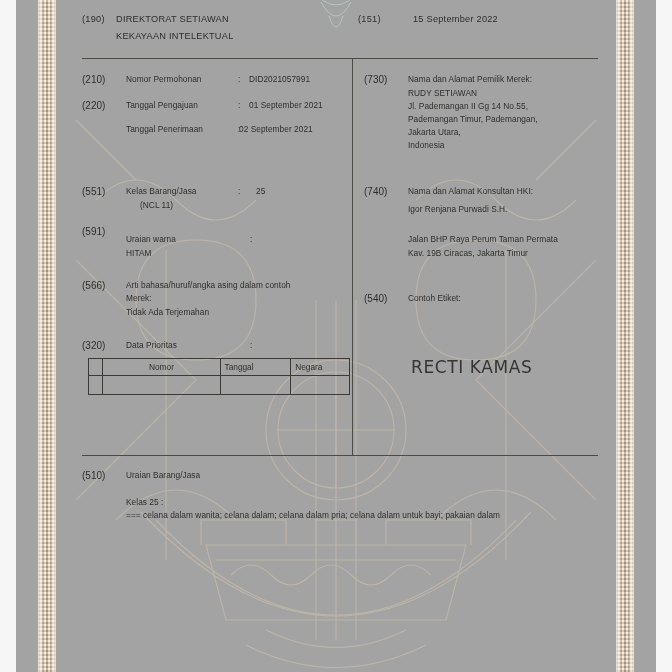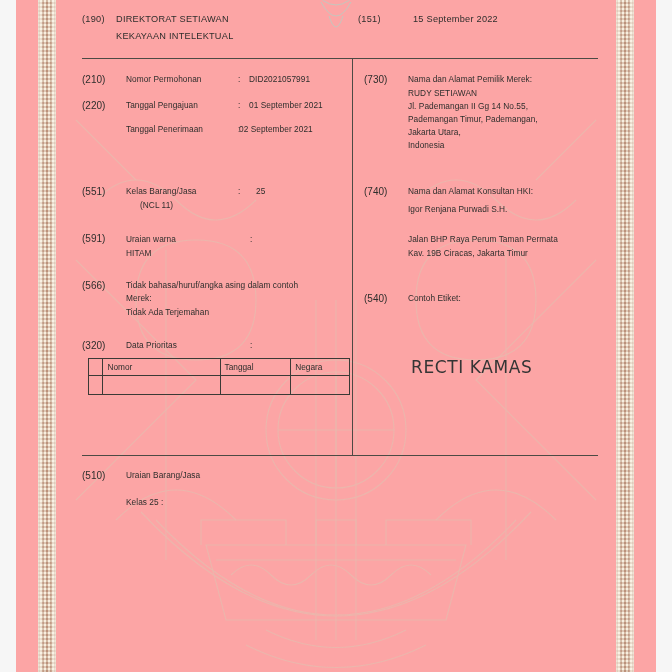--- a/index.html
+++ b/index.html
@@ -3,21 +3,21 @@
 <meta charset="utf-8">
 <style>
   html,body{margin:0;padding:0;}
   body{
     width:672px;height:672px;overflow:hidden;
     background:#f6f6f6;
     font-family:"Liberation Sans","DejaVu Sans",sans-serif;
   }
   .page{
     position:absolute;left:16px;top:0;width:640px;height:672px;
-    background:#fca5a5;
+    background:#a3a3a3;
     overflow:hidden;
     text-decoration:underline;
   }
   
   .edge{
     position:absolute;top:0;height:672px;width:18px;
     background:
       repeating-linear-gradient(0deg,
         rgba(196,173,146,.55) 0px, rgba(196,173,146,.55) 2px,
         rgba(250,247,236,.85) 2px, rgba(250,247,236,.85) 4px),
@@ -62,21 +62,21 @@
 
   table.prio{
     position:absolute;left:72px;top:358px;width:262px;
     border-collapse:collapse;
   }
   table.prio td{
     border:1px solid #3b3a36;height:14px;font-size:8.3px;color:#2e2e2c;
     padding:1px 4px;vertical-align:middle;background:transparent;
   }
   table.prio td.c0{width:16px;padding:0;}
-  table.prio td.c1{width:124px;}
+  table.prio td.c1{width:124px;text-align:center;}
   table.prio td.c2{width:68px;}
   table.prio td.c3{width:54px;}
   table.prio tr.body td{height:16px;}
 </style>
 </head>
 <body>
 
 <div class="page">
 
   <svg class="watermark" viewBox="0 0 640 672">
@@ -152,27 +152,27 @@
     <span class="txt" style="left:110px;top:124px;">Tanggal Penerimaan</span>
     <span class="txt" style="left:222px;top:124px;">:</span>
     <span class="txt" style="left:223px;top:124px;">02 September 2021</span>
 
     <span class="code" style="left:66px;top:186px;">(551)</span>
     <span class="txt" style="left:110px;top:186px;">Kelas Barang/Jasa</span>
     <span class="txt" style="left:222px;top:186px;">:</span>
     <span class="txt" style="left:240px;top:186px;">25</span>
     <span class="txt" style="left:110px;top:200px;padding-left:14px;">(NCL 11)</span>
 
-    <span class="code" style="left:66px;top:233px;">(591)</span>
+    <span class="code" style="left:66px;top:226px;">(591)</span>
     <span class="txt" style="left:110px;top:234px;">Uraian warna</span>
     <span class="txt" style="left:234px;top:234px;">:</span>
     <span class="txt" style="left:110px;top:248px;">HITAM</span>
 
     <span class="code" style="left:66px;top:280px;">(566)</span>
-    <span class="txt" style="left:110px;top:280px;">Tidak bahasa/huruf/angka asing dalam contoh</span>
+    <span class="txt" style="left:110px;top:280px;">Arti bahasa/huruf/angka asing dalam contoh</span>
     <span class="txt" style="left:110px;top:293px;">Merek:</span>
     <span class="txt" style="left:110px;top:307px;">Tidak Ada Terjemahan</span>
 
     <span class="code" style="left:66px;top:340px;">(320)</span>
     <span class="txt" style="left:110px;top:340px;">Data Prioritas</span>
     <span class="txt" style="left:234px;top:340px;">:</span>
 
     <table class="prio">
       <tbody>
           <tr>
@@ -204,15 +204,16 @@
     <span class="txt" style="left:392px;top:234px;">Jalan BHP Raya Perum Taman Permata</span>
     <span class="txt" style="left:392px;top:248px;">Kav. 19B Ciracas, Jakarta Timur</span>
 
     <span class="code" style="left:348px;top:293px;">(540)</span>
     <span class="txt" style="left:392px;top:293px;text-align:center;">Contoh Etiket:</span>
     <span class="mark-text" style="left:395px;top:357px;">RECTI KAMAS</span>
 
     <span class="code" style="left:66px;top:470px;">(510)</span>
     <span class="txt" style="left:110px;top:470px;">Uraian Barang/Jasa</span>
     <span class="txt" style="left:110px;top:497px;">Kelas 25 :</span>
+    <span class="txt" style="left:110px;top:510px;">=== celana dalam wanita; celana dalam; celana dalam pria; celana dalam untuk bayi; pakaian dalam</span>
 
   </div>
 </div>
 
 </body></html>

